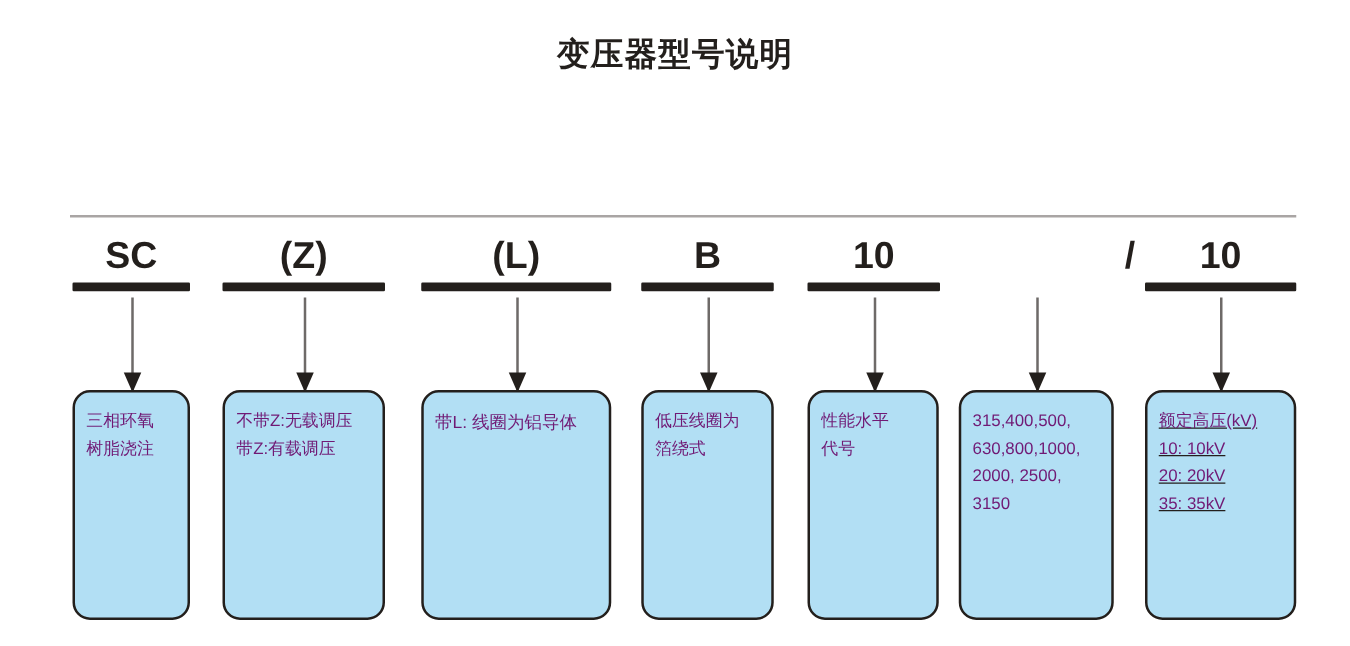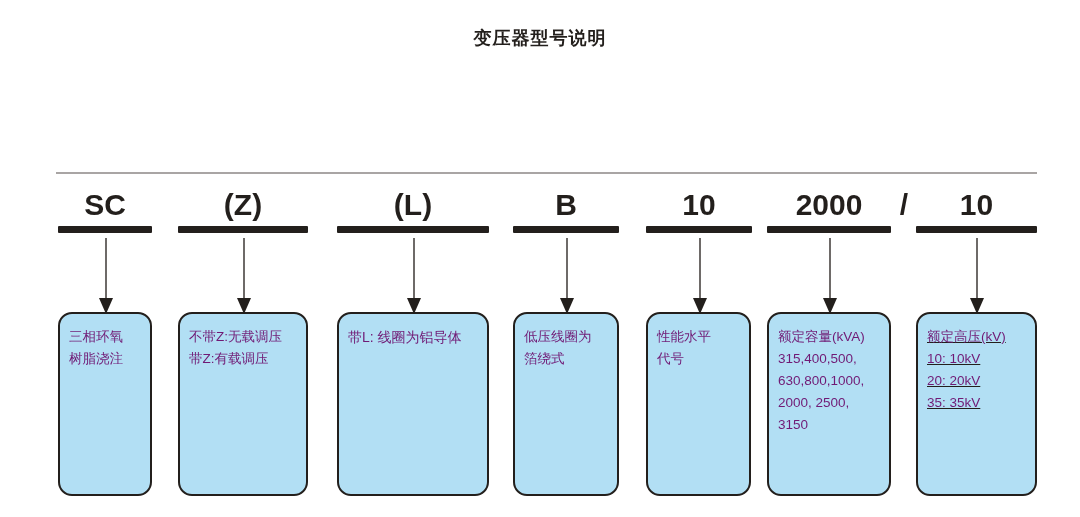--- a/index.html
+++ b/index.html
@@ -22,21 +22,21 @@
     inset: 0;
   }
 
   
   .page-title {
     position: absolute;
     top: 26px;
     left: 0;
     width: 1080px;
     text-align: center;
-    font-size: 18px;
+    font-size: 26px;
     font-weight: bold;
     letter-spacing: 1px;
     color: #231f1c;
   }
 
   
   .top-rule {
     position: absolute;
     left: 56px;
     top: 172px;
@@ -136,24 +136,20 @@
       <div class="code-cell" style="left: 337px; width: 152px;">
         <div class="code-text">(L)</div>
         <div class="code-underline"></div>
       </div>
       <div class="code-cell" style="left: 513px; width: 106px;">
         <div class="code-text">B</div>
         <div class="code-underline"></div>
       </div>
       <div class="code-cell" style="left: 646px; width: 106px;">
         <div class="code-text">10</div>
-        <div class="code-underline"></div>
-      </div>
-      <div class="code-cell" style="left: 767px; width: 124px;">
-        <div class="code-text">2000</div>
         <div class="code-underline"></div>
       </div>
       <div class="code-cell no-underline" style="left: 893px; width: 22px;">
         <div class="code-text">/</div>
       </div>
       <div class="code-cell" style="left: 916px; width: 121px;">
         <div class="code-text">10</div>
         <div class="code-underline"></div>
       </div>
     </div>
@@ -182,21 +178,20 @@
       </div>
       <div class="desc-box" style="left: 513px; width: 106px;">
         <div class="desc-line">低压线圈为</div>
         <div class="desc-line">箔绕式</div>
       </div>
       <div class="desc-box" style="left: 646px; width: 105px;">
         <div class="desc-line">性能水平</div>
         <div class="desc-line">代号</div>
       </div>
       <div class="desc-box" style="left: 767px; width: 124px;">
-        <div class="desc-line">额定容量(kVA)</div>
         <div class="desc-line">315,400,500,</div>
         <div class="desc-line">630,800,1000,</div>
         <div class="desc-line">2000, 2500,</div>
         <div class="desc-line">3150</div>
       </div>
       <div class="desc-box" style="left: 916px; width: 121px; text-decoration: underline;">
         <div class="desc-line">额定高压(kV)</div>
         <div class="desc-line">10: 10kV</div>
         <div class="desc-line">20: 20kV</div>
         <div class="desc-line">35: 35kV</div>

